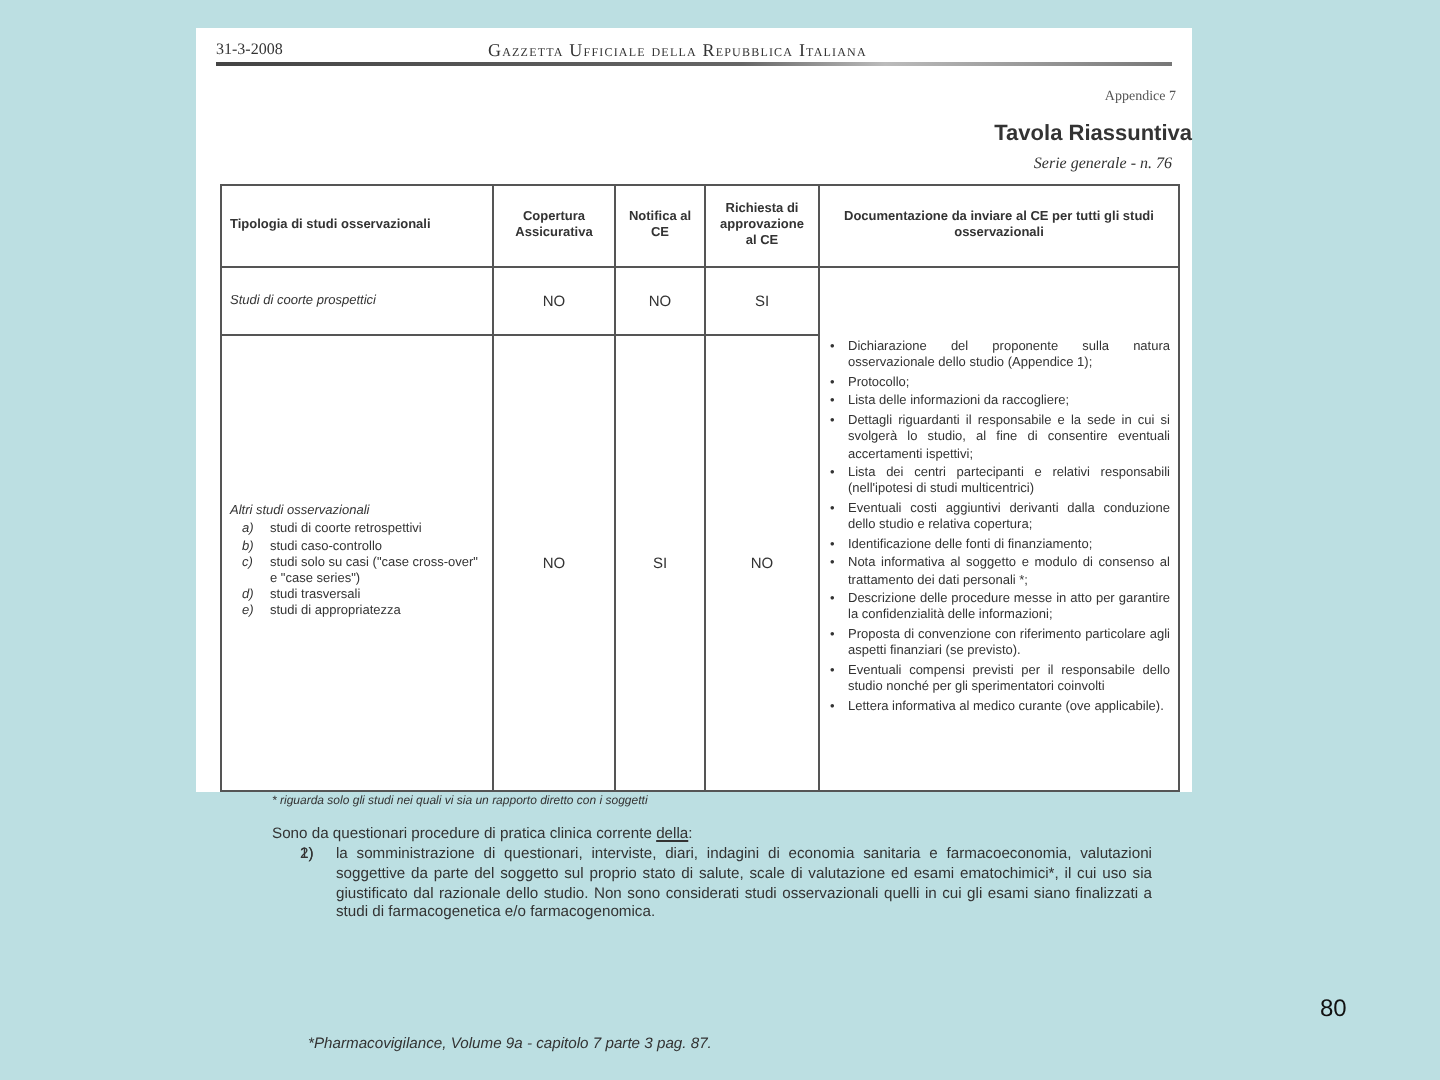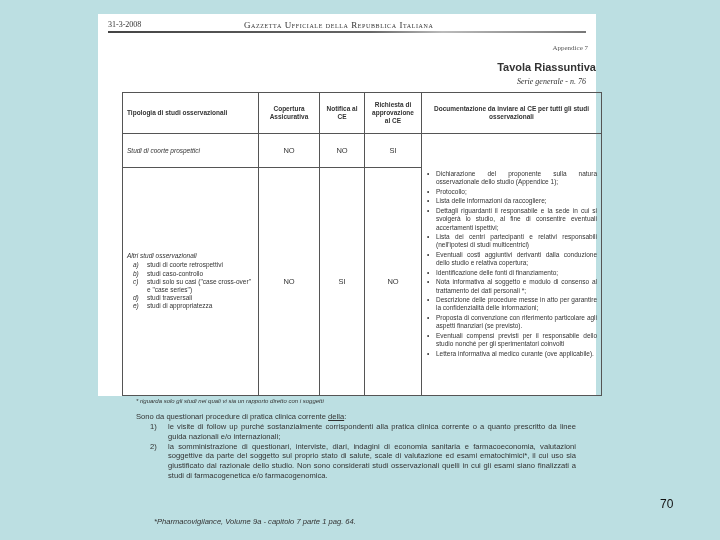--- a/index.html
+++ b/index.html
@@ -22,21 +22,21 @@
     .hdr .title { position:absolute; left:136px; top:2px; letter-spacing:0.6px; font-variant:small-caps; font-size:9px;text-align:right;}
     .hdr .series { position:absolute; right:0; top:18px; font-style:italic;margin-top:41px; }
     .hdr-rule {
       position:absolute; left:10px; right:10px; top:17px; height:2px;
       background:linear-gradient(to right,#444 0%,#666 55%,#bbb 70%,#777 100%);
     }
     .appendix { position:absolute; right:8px; top:30px; font-family:"Liberation Serif", serif; font-size:7px; color:#555; }
     .doc-title { position:absolute; left:0; right:0; top:47px; text-align:right; font-size:11px; font-weight:bold; color:#333; }
 
     table.summary {
-      position:absolute; left:24px; top:78px; width:480px;
+      position:absolute; left:12px; top:78px; width:480px;
       border-collapse:collapse; font-size:6.5px; color:#333;padding-left:40px;
     }
     table.summary td, table.summary th {
       border:1px solid #555; vertical-align:middle; padding:2px 4px;
     }
     table.summary th { font-weight:bold; text-align:center; line-height:1.25; height:36px; }
     table.summary th.first { text-align:left; }
     .c1 { width:127px; }
     .c2 { width:52px; }
     .c3 { width:36px; }
@@ -135,21 +135,21 @@
       <td class="yn top">NO</td>
     </tr>
   </tbody>
     </table>
 
   <div class="footnote">* riguarda solo gli studi nei quali vi sia un rapporto diretto con i soggetti</div>
 
   <div class="notes">
     <div class="lead"><span>Sono da questionari procedure di pratica clinica corrente </span><u>della</u><span>:</span></div>
     <ol>
-      <li><span class="n">1)</span><span>le visite di follow up purché sostanzialmente corrispondenti alla pratica clinica corrente o a quanto prescritto da linee guida nazionali e/o internazionali;</span></li>
+      <li><span class="n">1)</span></li>
       <li><span class="n">2)</span><span>la somministrazione di questionari, interviste, diari, indagini di economia sanitaria e farmacoeconomia, valutazioni soggettive da parte del soggetto sul proprio stato di salute, scale di valutazione ed esami ematochimici*, il cui uso sia giustificato dal razionale dello studio. Non sono considerati studi osservazionali quelli in cui gli esami siano finalizzati a studi di farmacogenetica e/o farmacogenomica.</span></li>
     </ol>
   </div>
 
-  <div class="ref">*Pharmacovigilance, Volume 9a - capitolo 7 parte 1 pag. 64.</div>
+  <div class="ref">*Pharmacovigilance, Volume 9a - capitolo 7 parte 3 pag. 87.</div>
 </div>
 
-<div class="pagenum">70</div>
+<div class="pagenum">80</div>
 
 </body></html>

